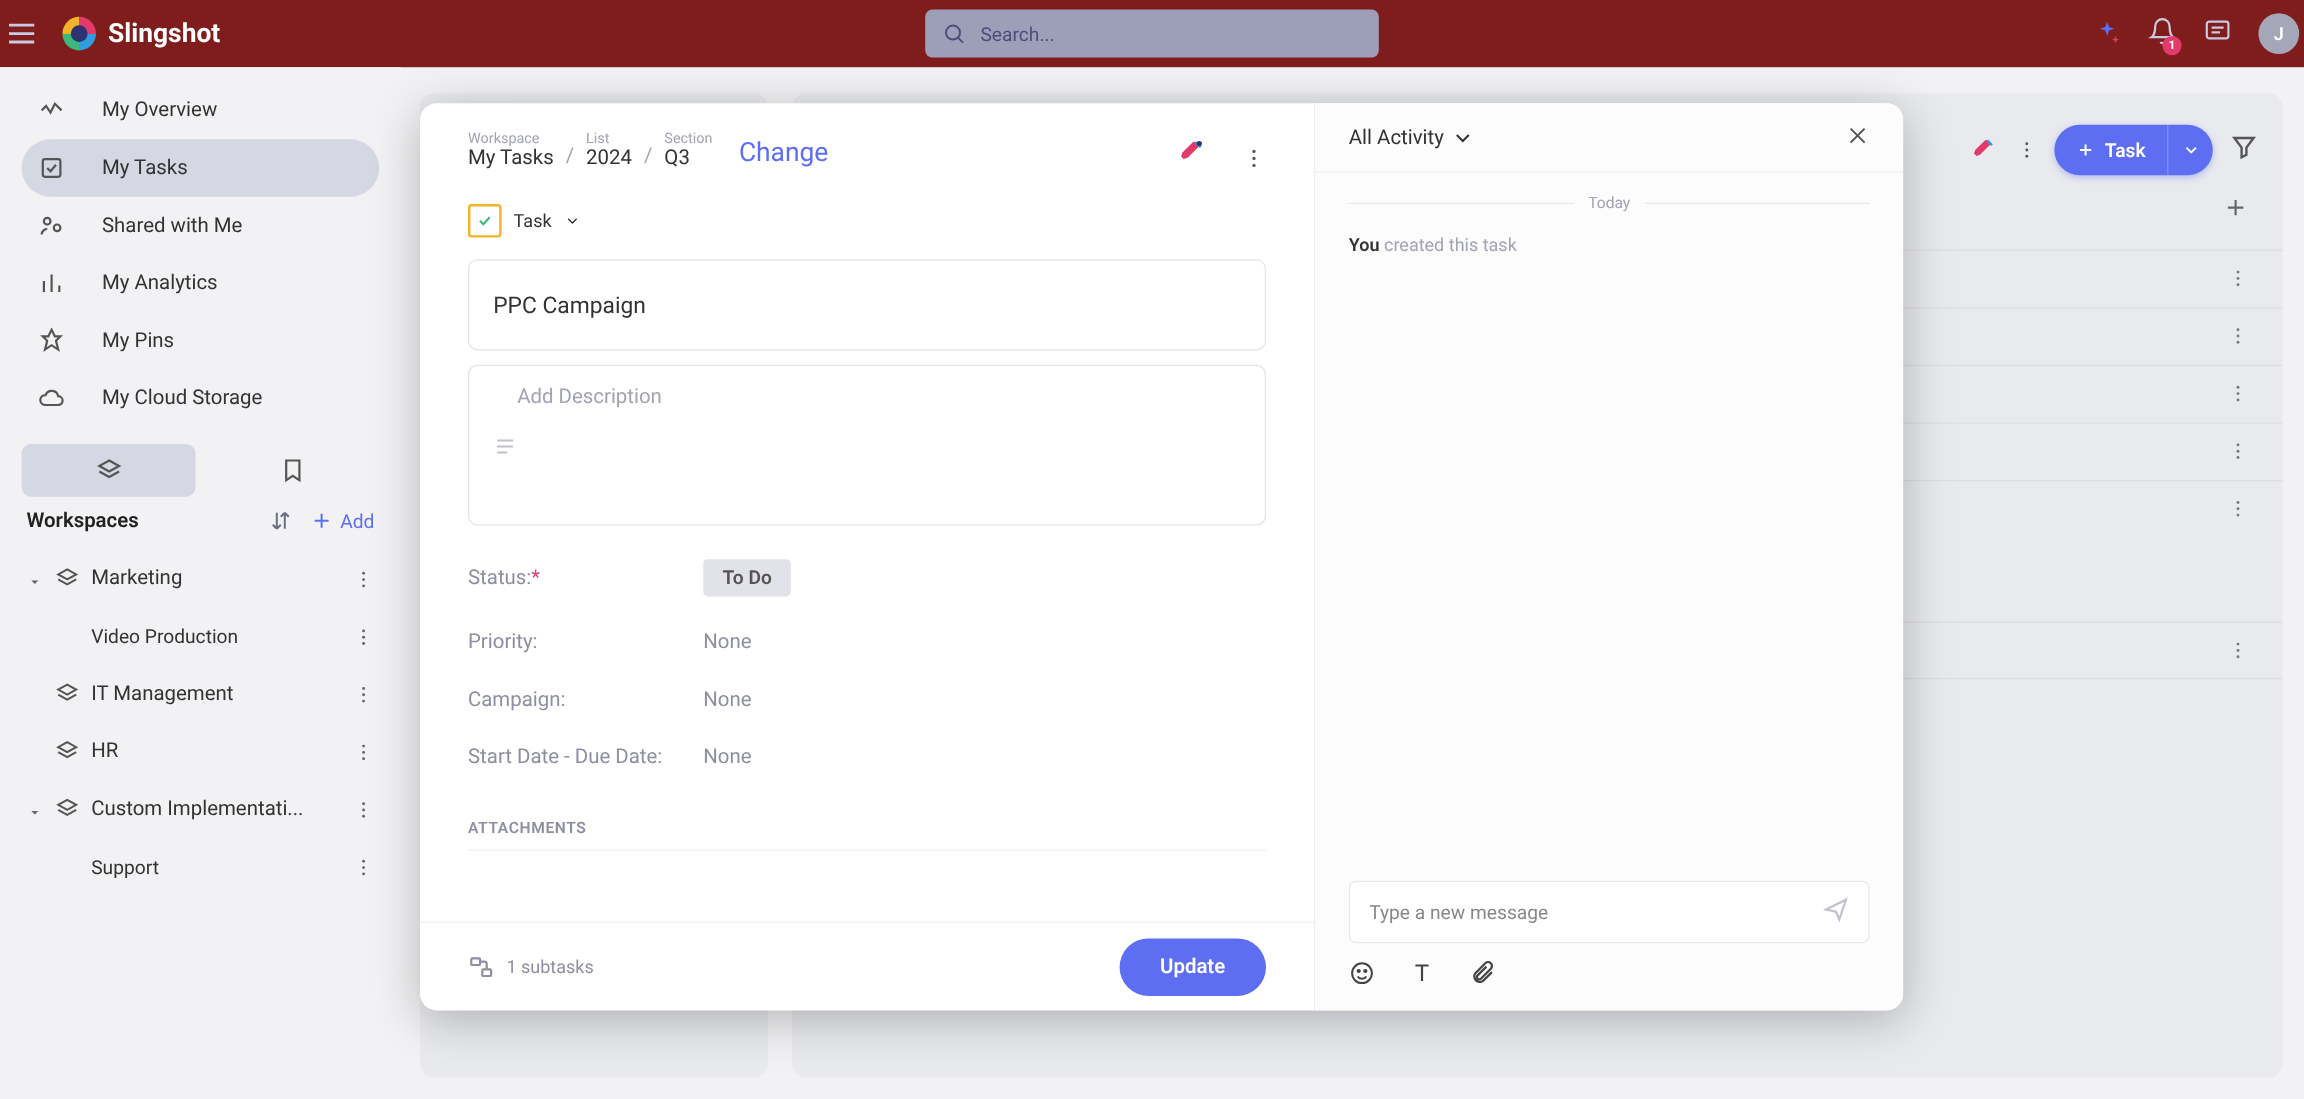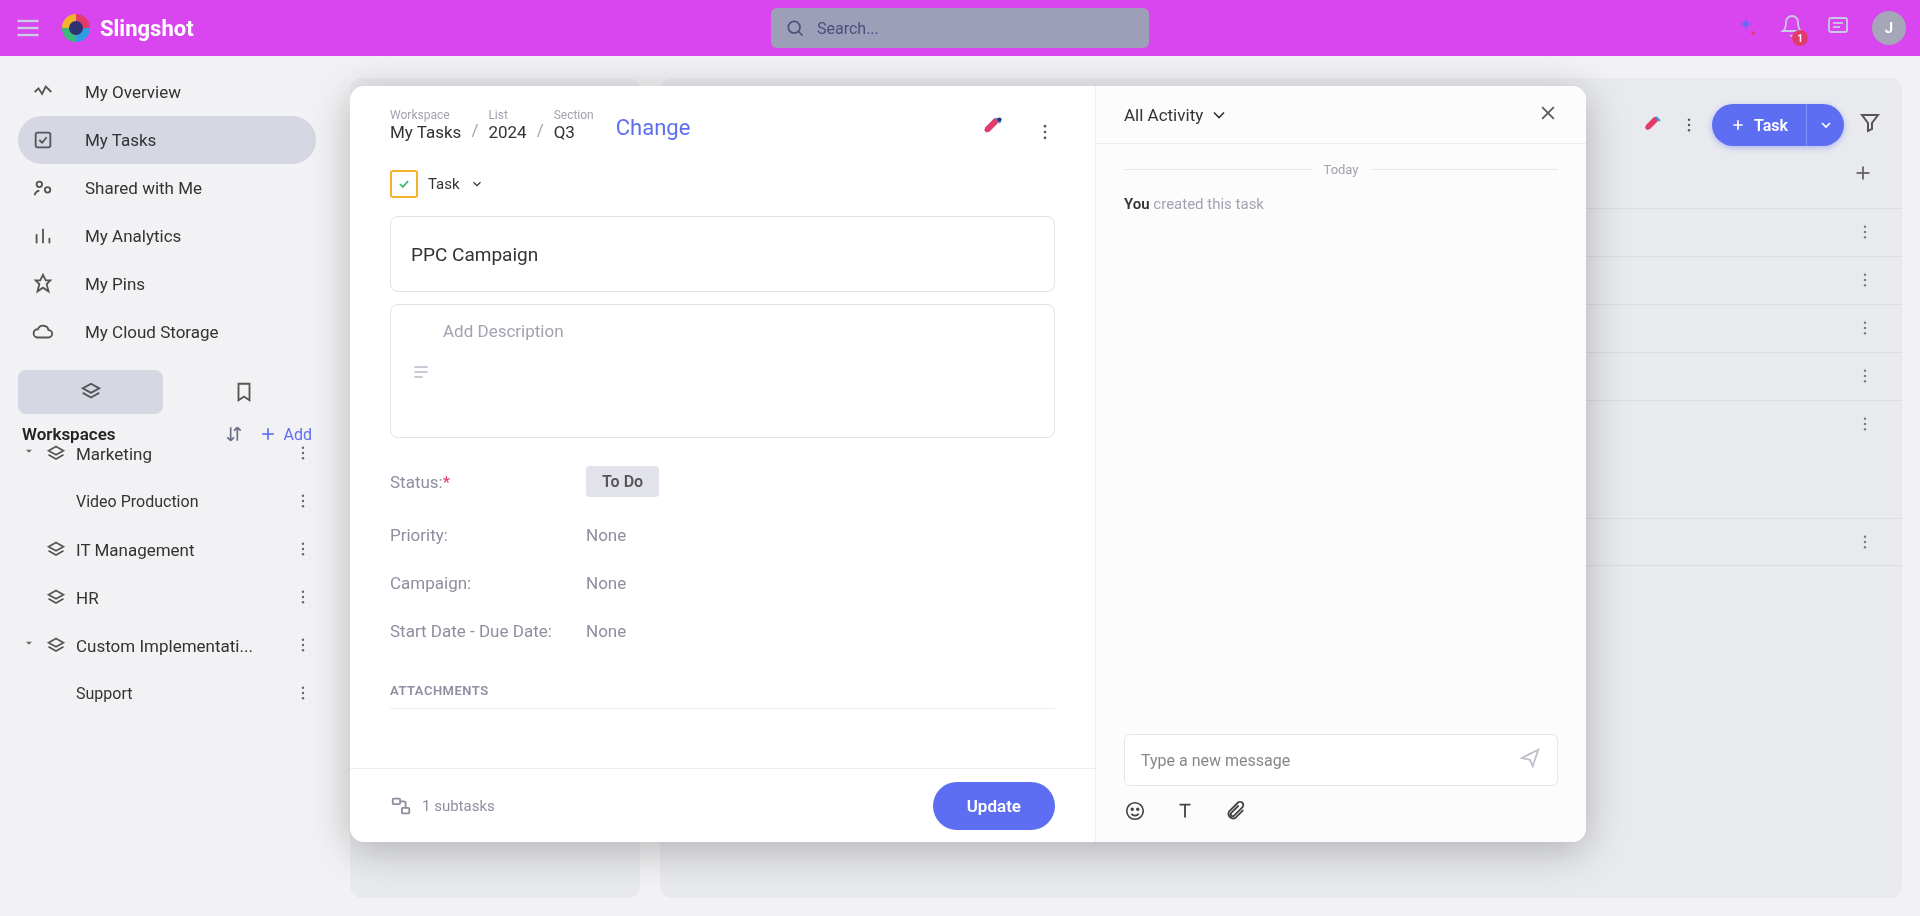--- a/index.html
+++ b/index.html
@@ -1,19 +1,19 @@
 <!DOCTYPE html>
 <html><head>
 <meta charset="utf-8">
 <style>
 * { box-sizing: border-box; margin: 0; padding: 0; font-family: -apple-system, BlinkMacSystemFont, "Segoe UI", Roboto, Helvetica, Arial, sans-serif; }
 body { background: #f2f2f4; width: 1920px; height: 916px; overflow: hidden; position: relative; }
 
 
-.topbar { height: 56px; background: #d946ef; display: flex; align-items: center; padding: 0 14px; position: relative; }
+.topbar { height: 56px; background: #7f1d1d; display: flex; align-items: center; padding: 0 4px; position: relative; }
 .hamburger { width: 28px; height: 28px; color: #c8cbe2; cursor: pointer; display:flex; align-items:center; justify-content:center; }
 .logo-wrap { display:flex; align-items:center; margin-left: 20px; gap:10px; }
 .logo-mark { width:28px; height:28px; border-radius:50%; background: conic-gradient(#e23b6b 0 25%, #2f9de0 0 50%, #3bb97a 0 75%, #f1b32a 0 100%); position:relative; }
 .logo-mark::after { content:""; position:absolute; inset:7px; background:#2f3270; border-radius:50%; }
 .logo-text { color:#fff; font-weight:700; font-size:22px; }
 .search { position:absolute; left:50%; transform:translateX(-50%); width:378px; height:40px; background:#9d9fb9; border-radius:6px; display:flex; align-items:center; padding:0 14px; gap:12px; }
 .search svg { width:20px; height:20px; color:#4b4e7a; }
 .search input { flex:1; background:transparent; border:none; outline:none; font-size:16px; color:#333; }
 .search input::placeholder { color:#4b4e7a; }
 .top-right { margin-left:auto; display:flex; align-items:center; gap:22px; color:#c8cbe2; }
@@ -33,21 +33,21 @@
 .tabs-row { display:flex; gap:8px; margin-top:14px; }
 .tabs-row .tab { flex:1; height:44px; border-radius:8px; display:flex; align-items:center; justify-content:center; cursor:pointer; }
 .tabs-row .tab.active { background:#d5d7e2; }
 .tabs-row svg { width:22px; height:22px; color:#555; }
 .ws-header { display:flex; align-items:center; margin-top:10px; padding:0 4px; }
 .ws-header .title { font-weight:600; font-size:17px; color:#222; }
 .ws-header .spacer { flex:1; }
 .ws-header .sort-icon, .ws-header .plus-icon { width:20px; height:20px; color:#6b6d86; cursor:pointer; }
 .ws-header .plus-icon { color:#5d6ef3; margin-left:14px; }
 .ws-header .add-text { color:#5d6ef3; font-size:16px; margin-left:6px; cursor:pointer; }
-.ws-item { display:flex; align-items:flex-start; gap:10px; height:48px; padding:0 4px; cursor:pointer; }
+.ws-item { display:flex; align-items:flex-end; gap:10px; height:48px; padding:0 4px; cursor:pointer; }
 .ws-item .caret { width:14px; color:#666; }
 .ws-item .layers-i { width:20px; height:20px; color:#555; }
 .ws-item .label { font-size:17px; color:#333; flex:1; white-space:nowrap; overflow:hidden; text-overflow:ellipsis; }
 .ws-item .dots { width:18px; color:#666; }
 .ws-child { padding-left:58px; }
 .ws-child .label { font-size:16px; }
 
 
 .bg-main { position:absolute; left:350px; top:78px; right:18px; bottom:18px; display:flex; gap:20px; }
 .bg-card-left { width:290px; background:#e9eaee; border-radius:12px; }
@@ -85,21 +85,21 @@
 .crumb-change { color:#5d6ef3; font-size:22px; margin-left:12px; cursor:pointer; padding-bottom:2px; }
 .crumb-spacer { flex:1; }
 .crumb-rocket svg { width:26px; height:26px; }
 .crumb-dots { width:20px; margin-left:18px; color:#555; cursor:pointer; }
 .task-type-row { display:flex; align-items:center; gap:10px; margin-top:28px; cursor:pointer; }
 .task-type-icon { width:28px; height:28px; border:2px solid #f1b32a; border-radius:3px; display:flex; align-items:center; justify-content:center; background:#fff; }
 .task-type-icon svg { width:14px; height:14px; color:#3bb97a; }
 .task-type-row span { font-size:15px; color:#333; }
 .task-type-row .chev { width:14px; color:#333; }
 .title-input { margin-top:18px; width:100%; height:76px; border:1px solid #e1e2ea; border-radius:8px; padding:0 20px; font-size:19px; color:#333; outline:none; }
-.desc-box { margin-top:12px; width:100%; height:134px; border:1px solid #e1e2ea; border-radius:8px; padding:16px 20px; display:flex; gap:12px; }
+.desc-box { margin-top:12px; width:100%; height:134px; border:1px solid #e1e2ea; border-radius:8px; padding:16px 20px; display:flex; }
 .desc-box .lines-i { width:20px; color:#bfc1cc; flex:none; margin-top:2px; }
 .desc-box textarea { flex:1; border:none; outline:none; resize:none; font-size:17px; color:#333; font-family:inherit; }
 .desc-box textarea::placeholder { color:#a1a3b1; }
 .field-row { display:flex; align-items:center; margin-top:28px; }
 .field-row .label { width:196px; font-size:17px; color:#8d8fa0; }
 .field-row .req { color:#e23b6b; }
 .field-row .val { font-size:17px; color:#8d8fa0; }
 .status-chip { background:#e1e2ea; padding:6px 16px; border-radius:4px; font-size:16px; color:#555; font-weight:600; cursor:pointer; }
 .attach-label { margin-top:42px; font-size:13px; letter-spacing:.5px; color:#8d8fa0; font-weight:600; border-bottom:1px solid #eceef2; padding-bottom:10px; }
 .modal-footer { height:74px; border-top:1px solid #eceef2; display:flex; align-items:center; padding:0 40px; }

